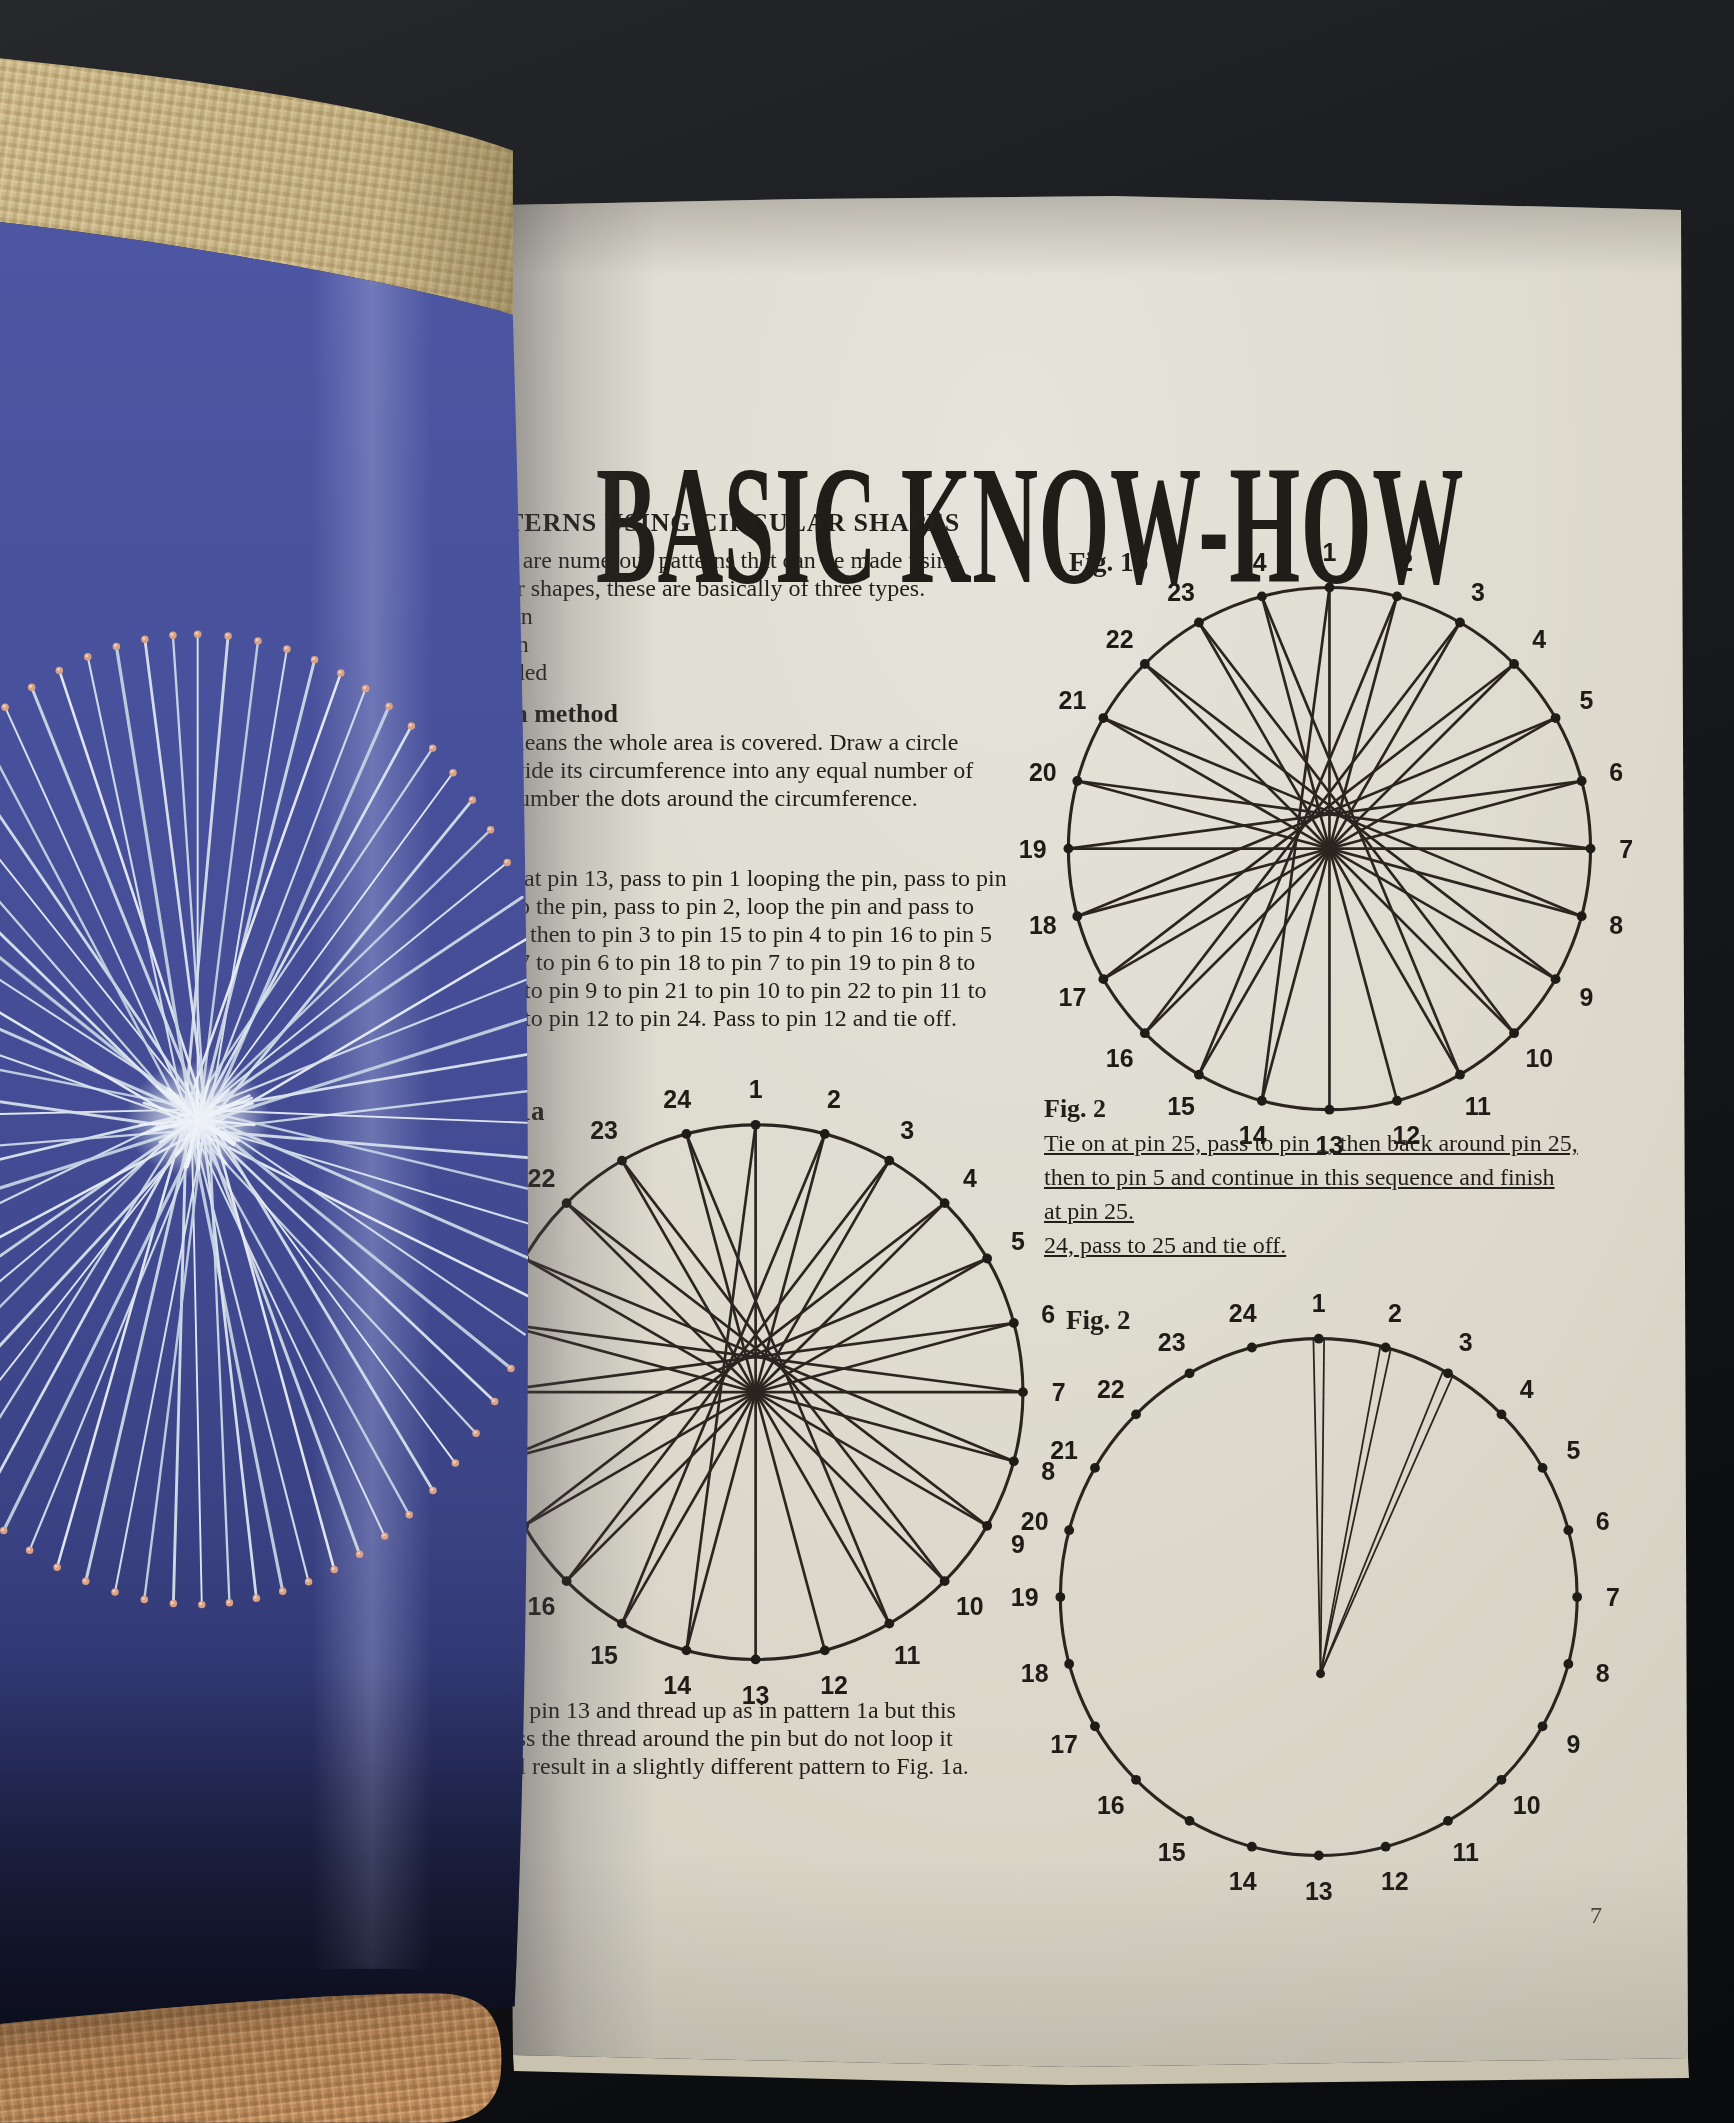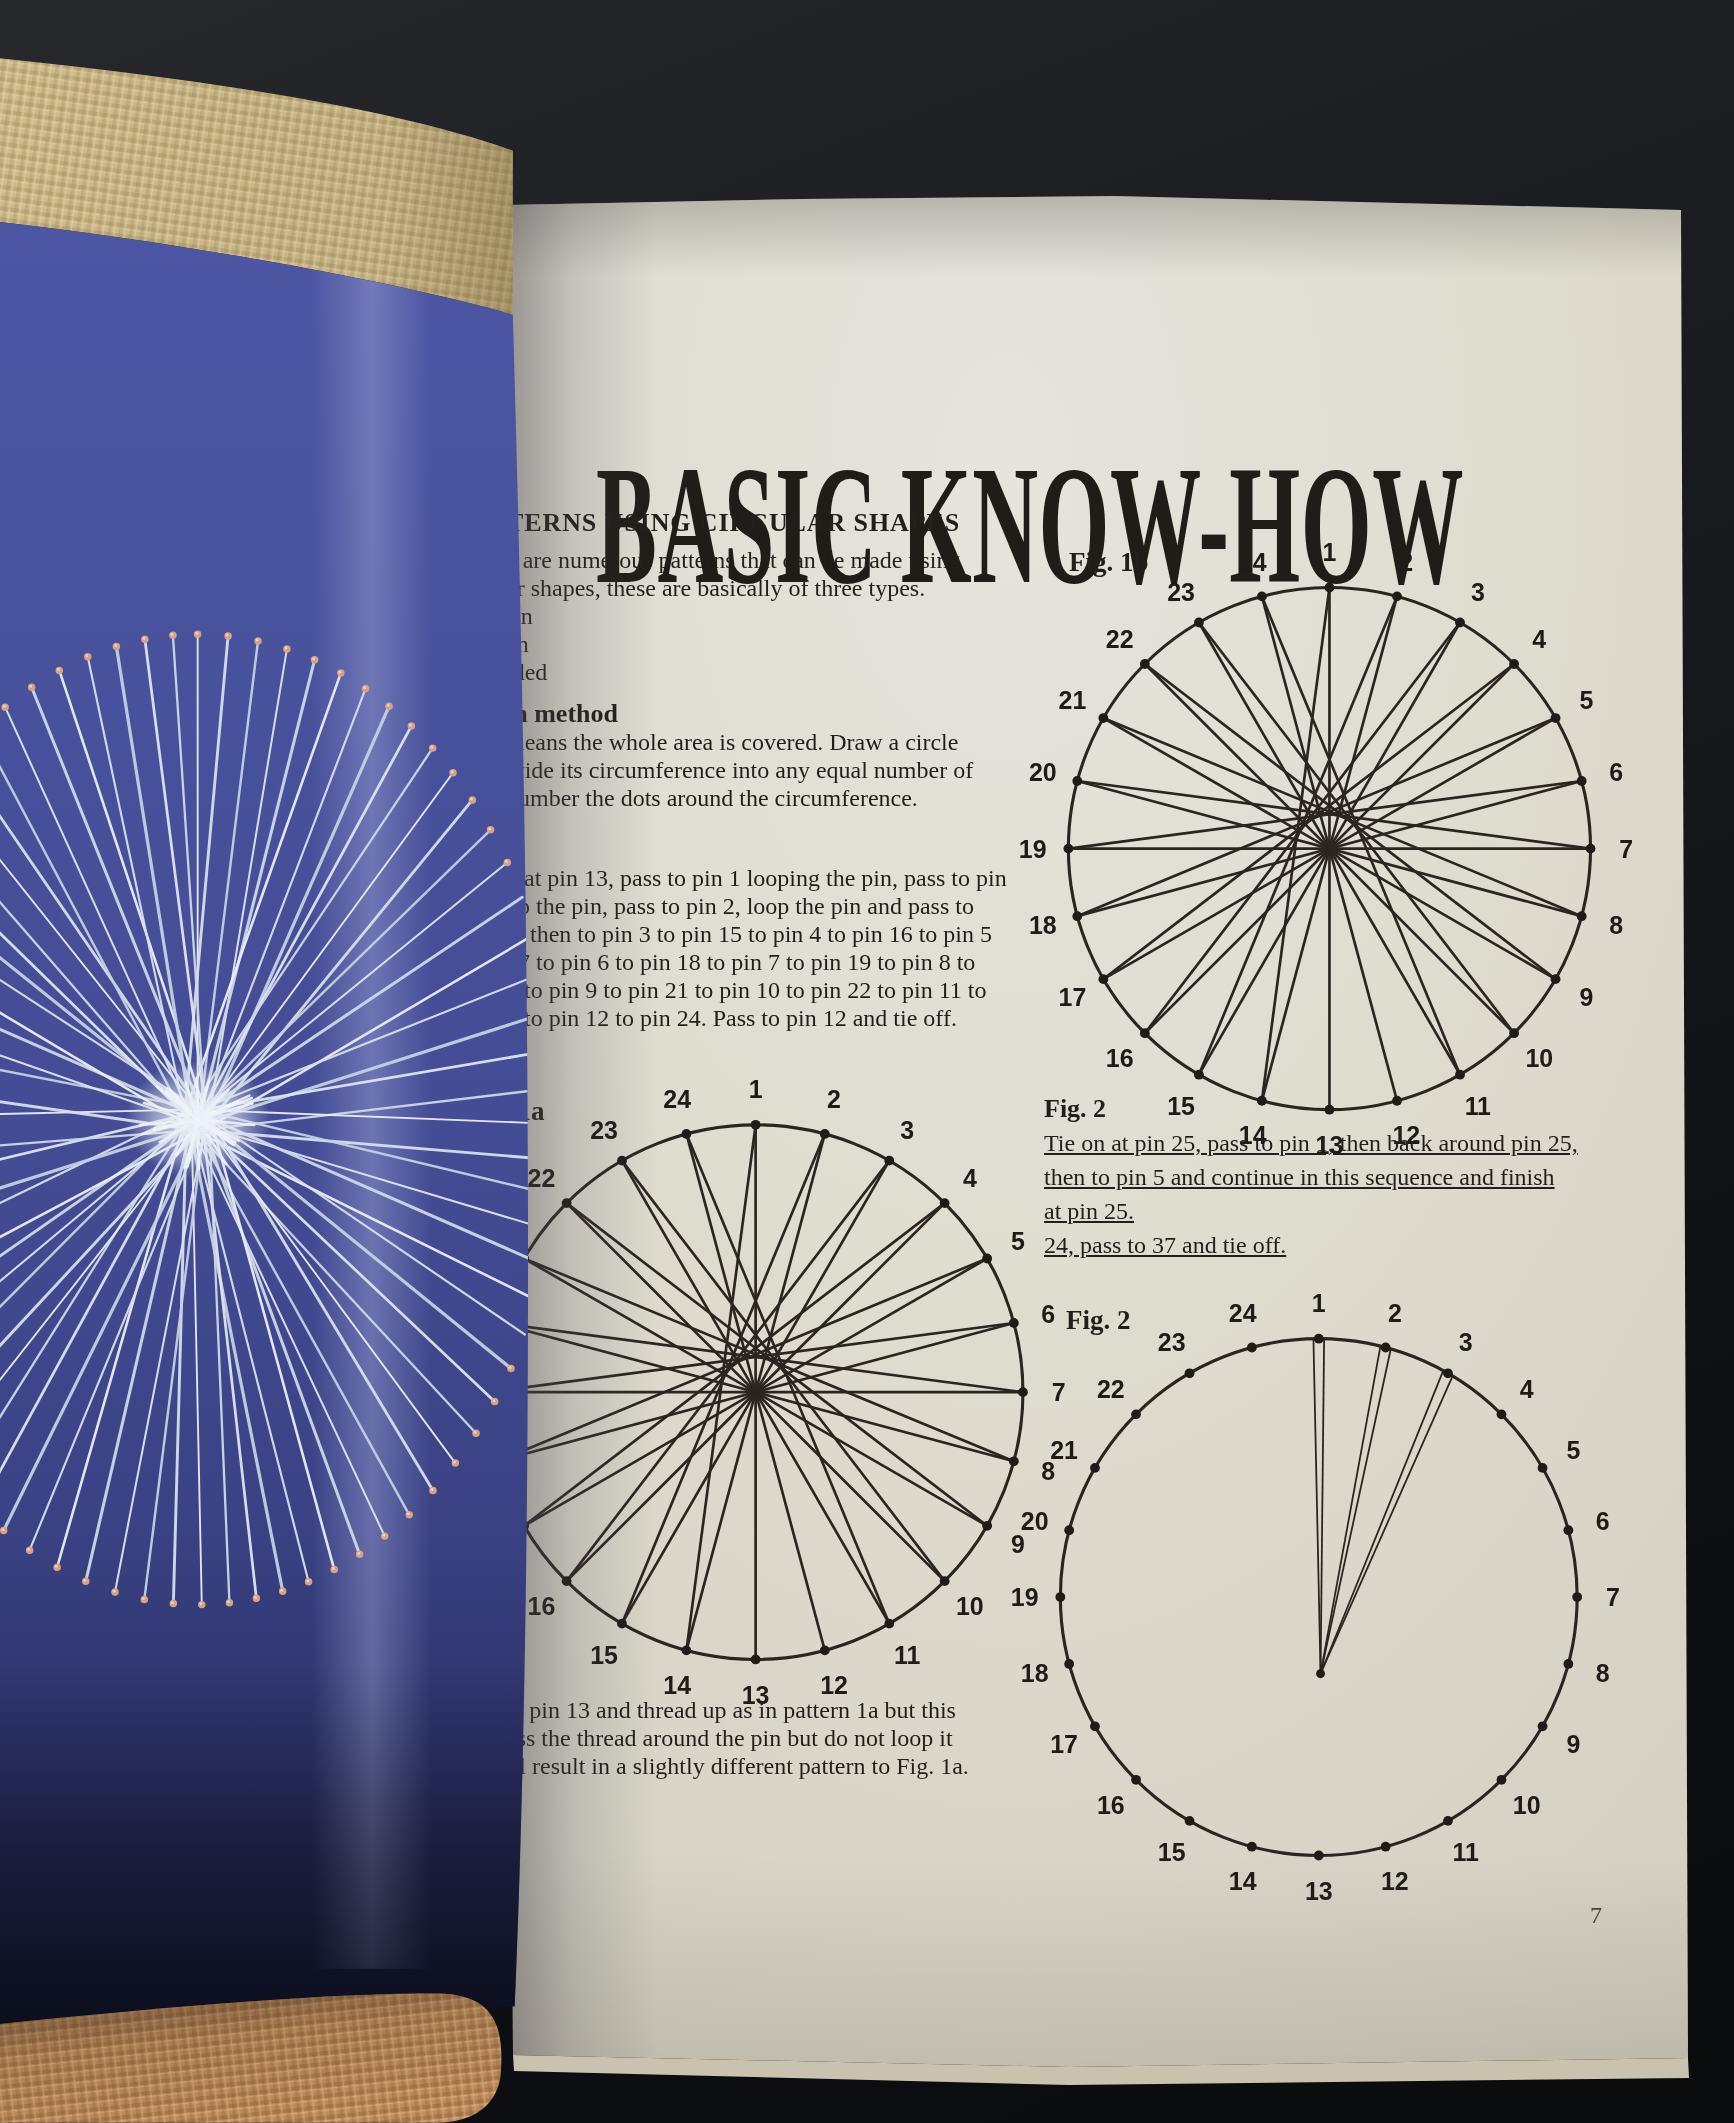--- a/index.html
+++ b/index.html
@@ -284,21 +284,21 @@
       <div class="tl">at pin 13 and thread up as in pattern 1a but this</div>
       <div class="tl">ass the thread around the pin but do not loop it</div>
       <div class="tl">ill result in a slightly different pattern to Fig. 1a.</div>
     </div>
 
     <div class="col-right">
       <div class="sub">Fig. 2</div>
       <div class="tl">Tie on at pin 25, pass to pin 1, then back around pin 25,</div>
       <div class="tl">then to pin 5 and continue in this sequence and finish</div>
       <div class="tl">at pin 25.</div>
-      <div class="tl">24, pass to 37 and tie off.</div>
+      <div class="tl">24, pass to 25 and tie off.</div>
     </div>
 
     <div class="fig-label lbl-1b">Fig. 1b</div>
     <div class="fig-label lbl-1a">. 1a</div>
     <div class="fig-label lbl-2">Fig. 2</div>
 
     <div class="page-num">7</div>
 
     <div class="gutter-shadow"></div>
     <div class="top-shadow"></div>

